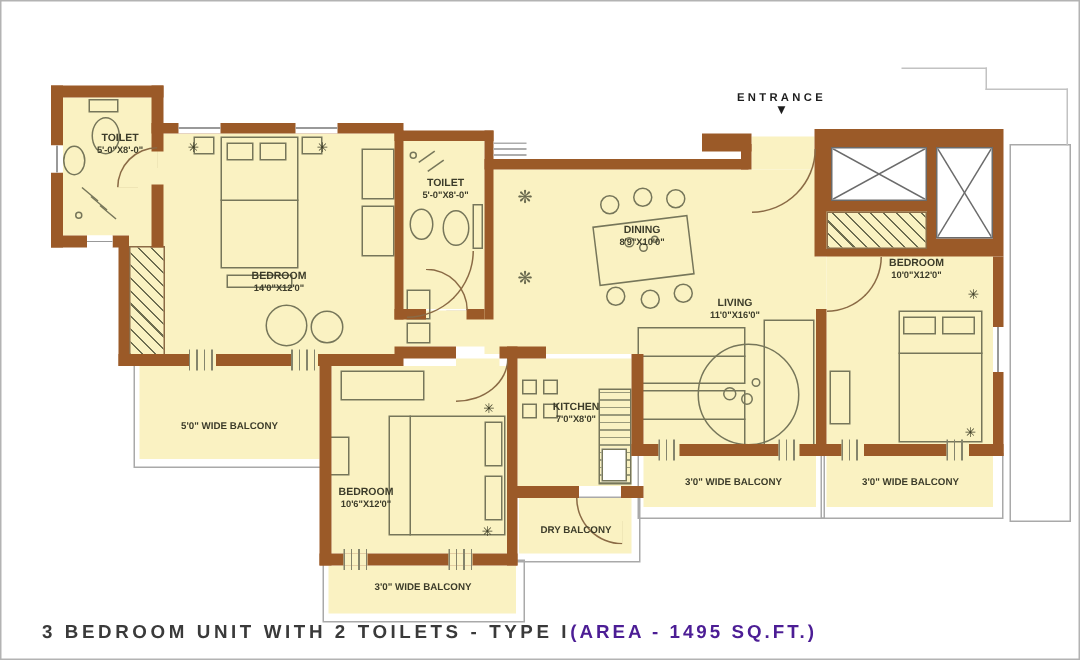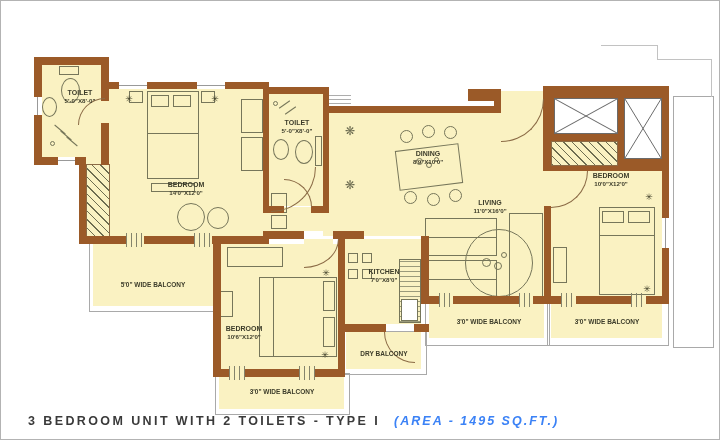--- a/index.html
+++ b/index.html
@@ -26,21 +26,21 @@
   .flower{position:absolute;color:#6b6b50;font-size:12px;line-height:1;transform:translate(-50%,-50%)}
   .lbl{position:absolute;transform:translateX(-50%);text-align:center;color:#3c3c2a;font-weight:bold;
        font-size:7px;line-height:1.3;white-space:nowrap}
   .lbl .d{font-size:6.2px}
   .blbl{position:absolute;transform:translateX(-50%);color:#3c3c2a;font-weight:bold;font-size:6.5px;white-space:nowrap}
   .ent{position:absolute;left:468px;top:59px;width:104px;text-align:center;color:#1d1d1d;
        font-weight:bold;font-size:7.5px;letter-spacing:2.2px}
   .ent .ar{font-size:9px;letter-spacing:0;margin-top:0px;line-height:1}
   .title{position:absolute;left:27px;top:413px;width:640px;color:#3a3a3a;font-weight:bold;
          font-size:12.5px;letter-spacing:2.4px;white-space:nowrap}
-  .title .area{font-style:italic;color:#3b82f6;margin-left:14px;letter-spacing:2px}
+  .title .area{color:#4c1d95;margin-left:0;letter-spacing:2px}
 </style>
 </head>
 <body>
 
 <div id="stage">
 
   <div class="rail" style="left:88px;top:239px;width:128px;height:70px"></div>
   <div class="rail" style="left:214px;top:372px;width:133px;height:40px"></div>
   <div class="rail" style="left:341px;top:330px;width:83px;height:42px"></div>
   <div class="rail" style="left:424px;top:301px;width:123px;height:42px"></div>
@@ -262,18 +262,22 @@
     <div>BEDROOM</div>
     <div class="d">10'0"X12'0"</div>
   </div>
 
   <div class="blbl" style="left:152px;top:280px">5'0" WIDE BALCONY</div>
   <div class="blbl" style="left:281px;top:387px">3'0" WIDE BALCONY</div>
   <div class="blbl" style="left:383px;top:349px">DRY BALCONY</div>
   <div class="blbl" style="left:488px;top:317px">3'0" WIDE BALCONY</div>
   <div class="blbl" style="left:606px;top:317px">3'0" WIDE BALCONY</div>
 
+  <div class="ent">
+    <div>ENTRANCE</div>
+    <div class="ar">▼</div>
+  </div>
 
   <div class="title">
     <span>3 BEDROOM UNIT WITH 2 TOILETS - TYPE I</span><span class="area">(AREA - 1495 SQ.FT.)</span>
   </div>
 
 </div>
 
 </body></html>

